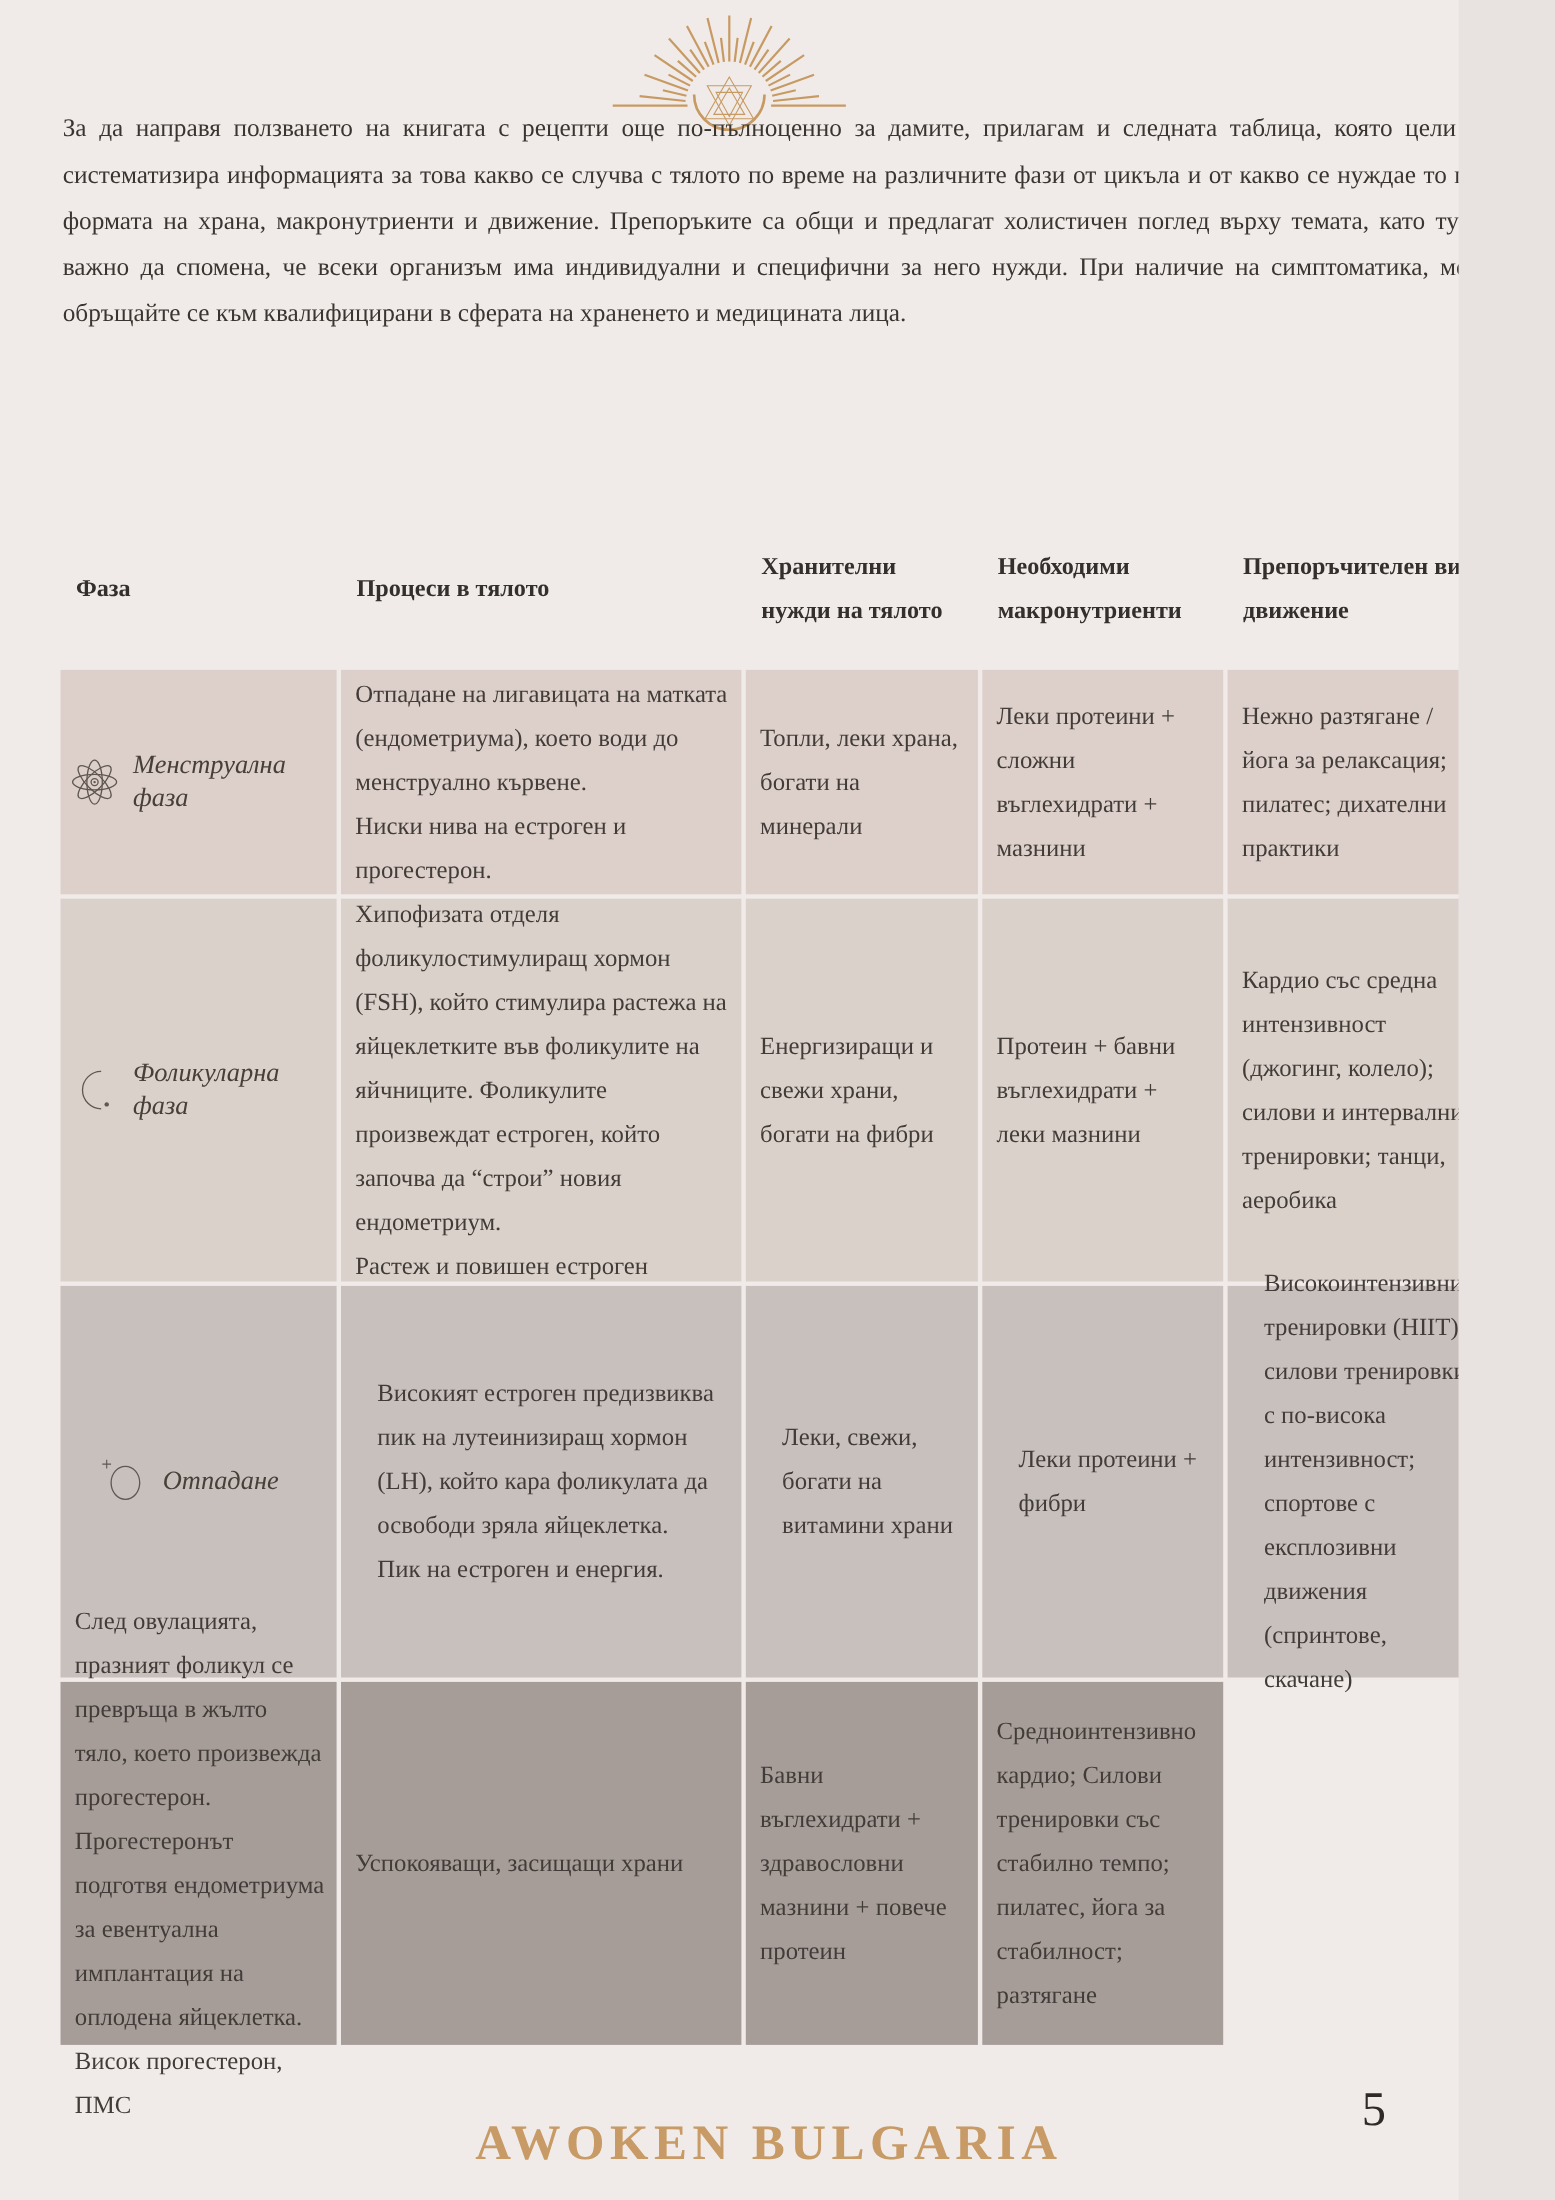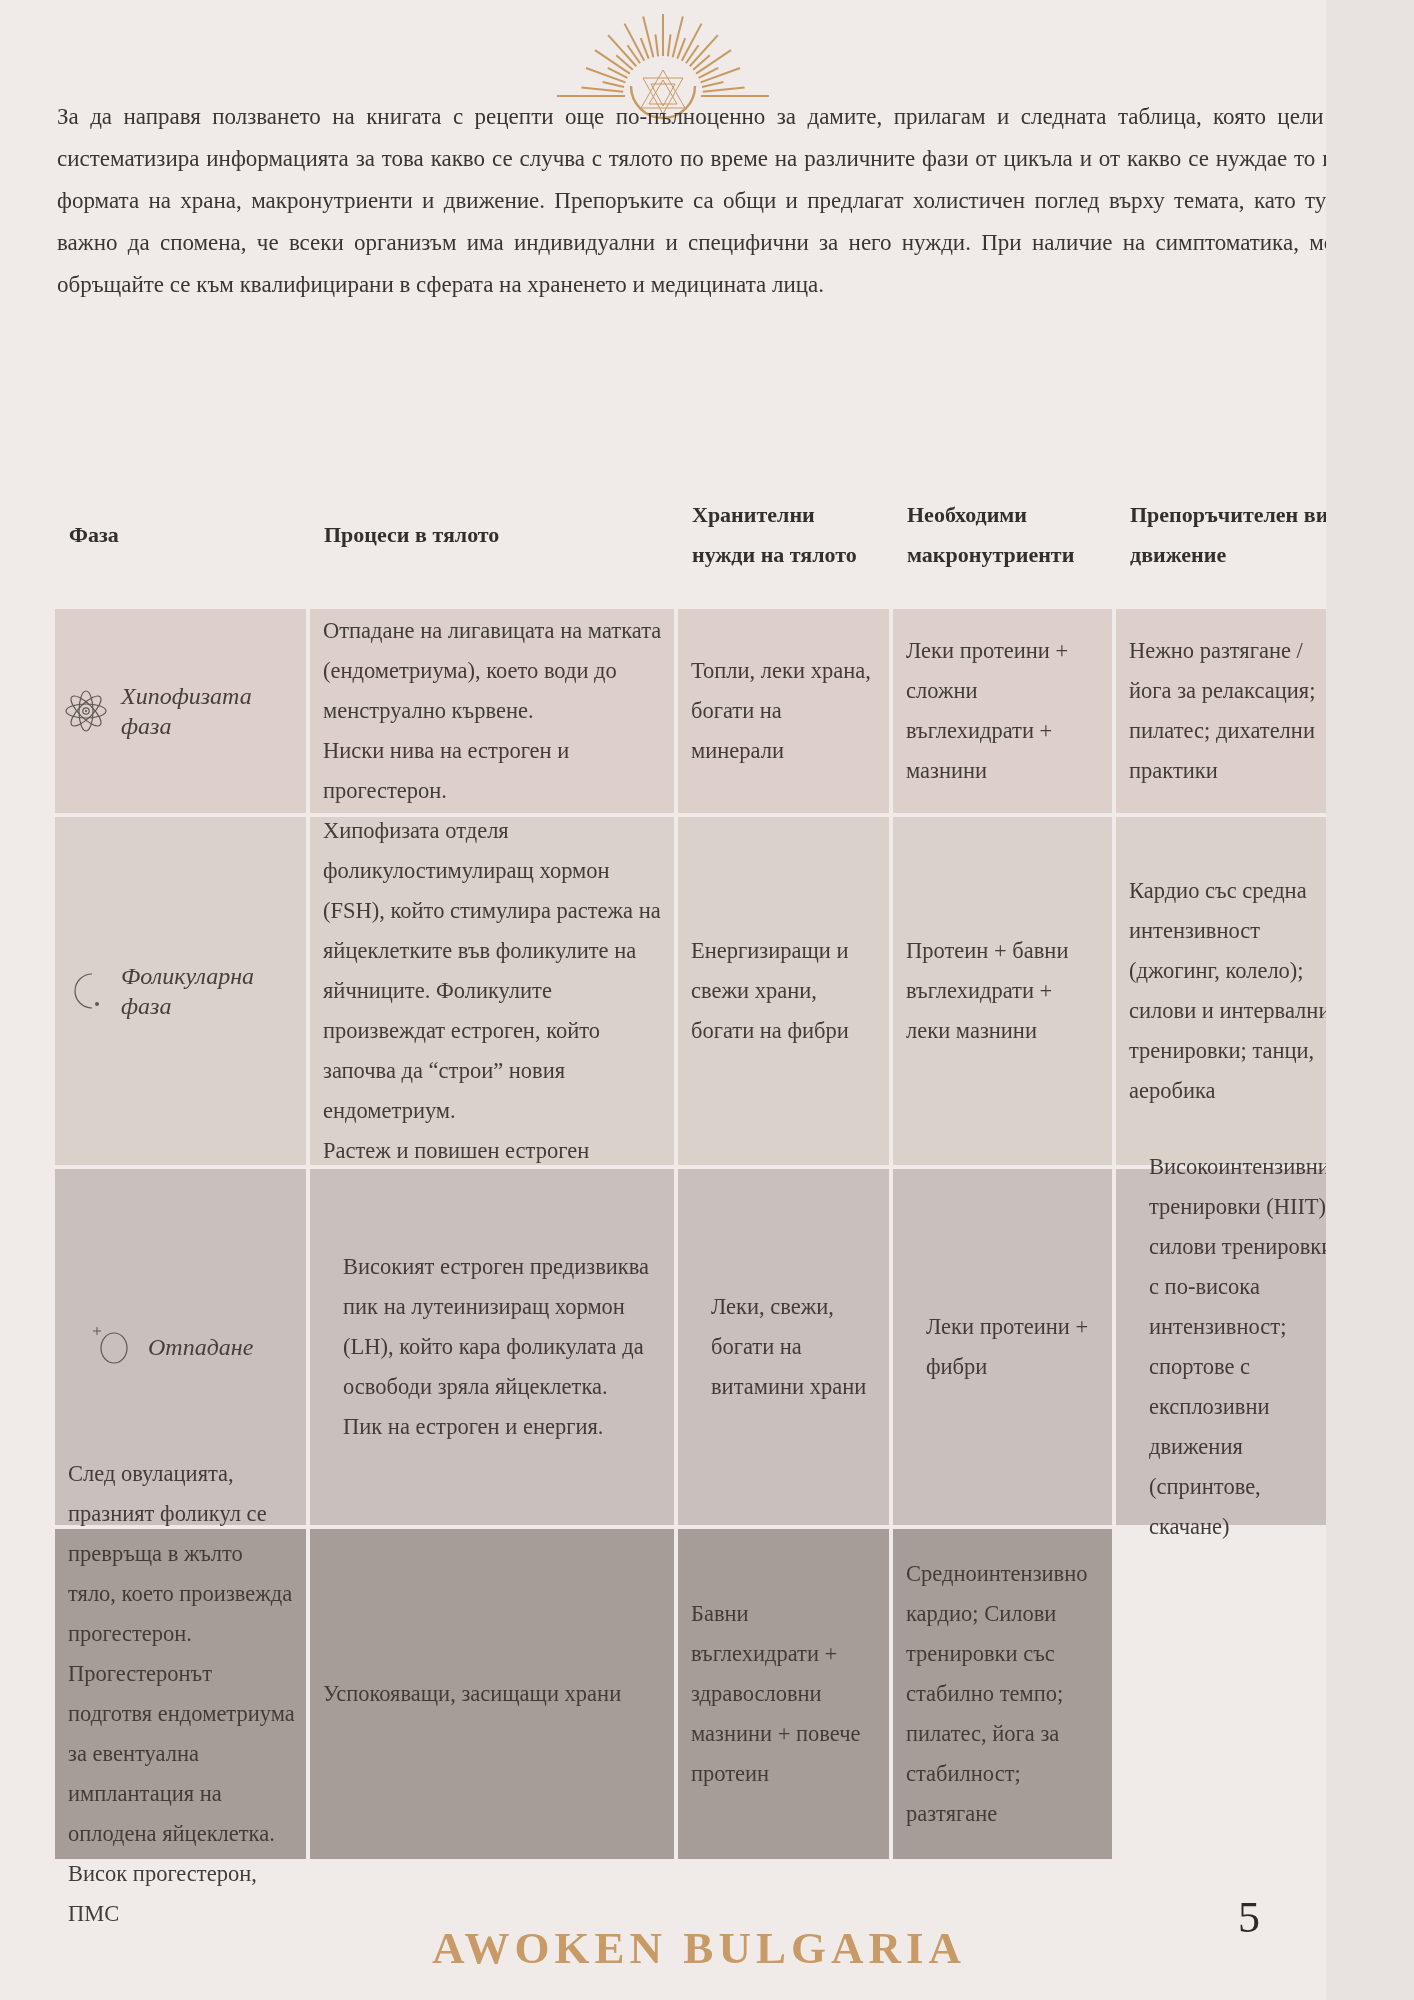--- a/index.html
+++ b/index.html
@@ -106,21 +106,21 @@
 
     <div class="cell phase-cell r0">
       <svg class="phase-icon" width="54" height="46" viewBox="0 0 54 46" fill="none" stroke="#5f5751" stroke-width="1.2">
         <ellipse cx="25" cy="23" rx="20" ry="7"></ellipse>
         <ellipse cx="25" cy="23" rx="20" ry="7" transform="rotate(45 25 23)"></ellipse>
         <ellipse cx="25" cy="23" rx="20" ry="7" transform="rotate(90 25 23)"></ellipse>
         <ellipse cx="25" cy="23" rx="20" ry="7" transform="rotate(135 25 23)"></ellipse>
         <circle cx="25" cy="23" r="3.2"></circle>
         <circle cx="25" cy="23" r="1.1" fill="#5f5751" stroke="none"></circle>
       </svg>
-      <span class="phase-label">Хипофизата фаза</span>
+      <span class="phase-label">Менструална фаза</span>
     </div>
     <div class="cell r0">
         <span class="cell-text">Отпадане на лигавицата на матката (ендометриума), което води до менструално кървене.
 Ниски нива на естроген и прогестерон.</span>
       </div>
     <div class="cell r0">
         <span class="cell-text">Топли, леки храна, богати на минерали</span>
       </div>
     <div class="cell r0">
         <span class="cell-text">Леки протеини + сложни въглехидрати + мазнини</span>

